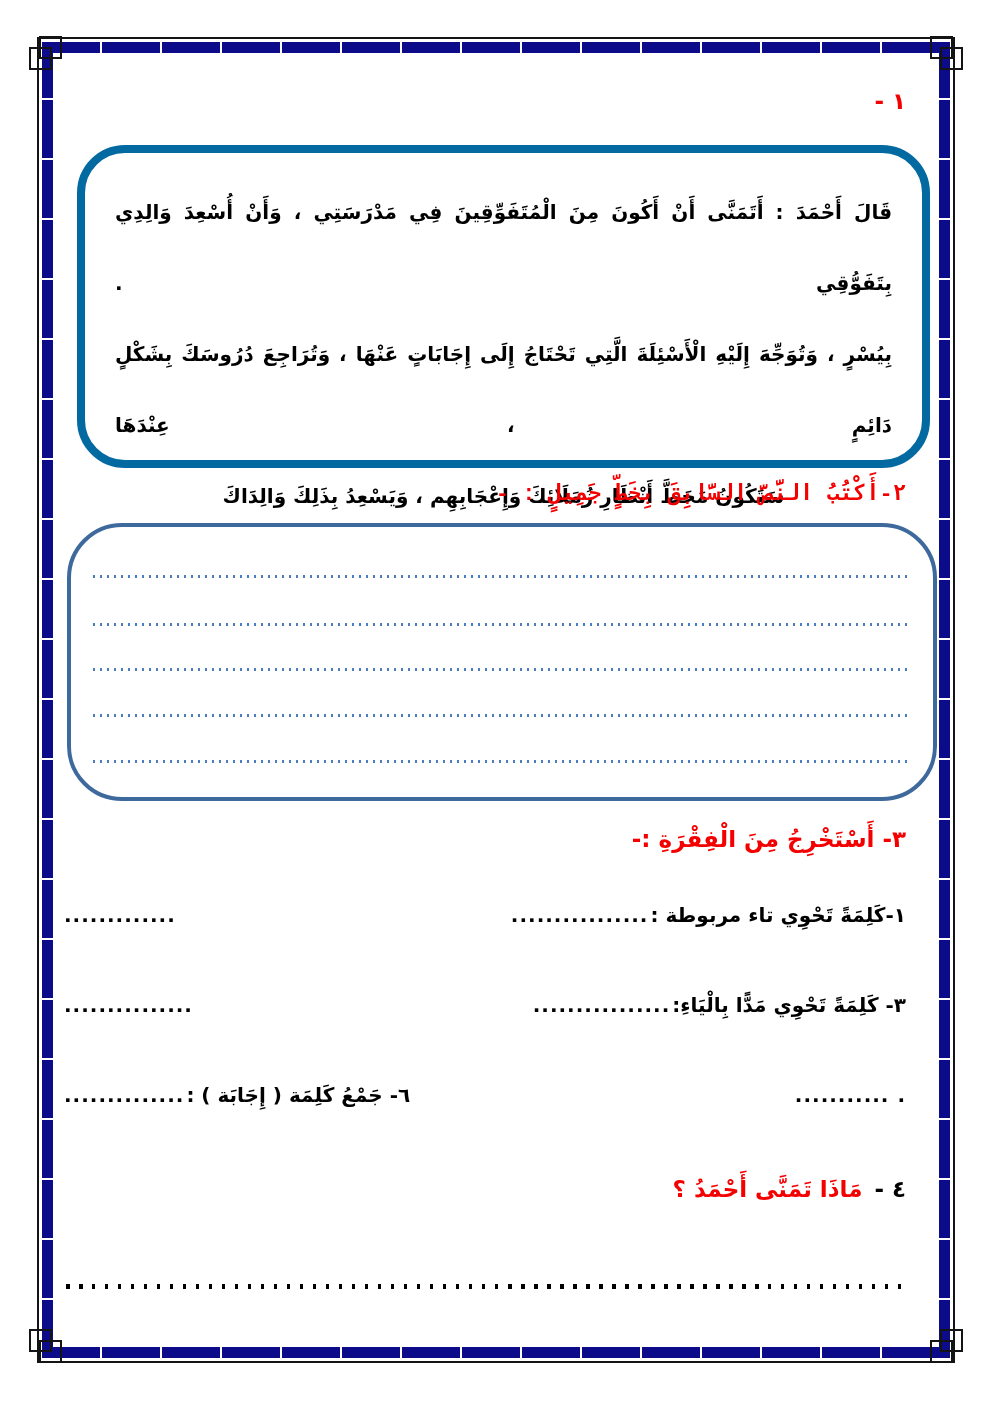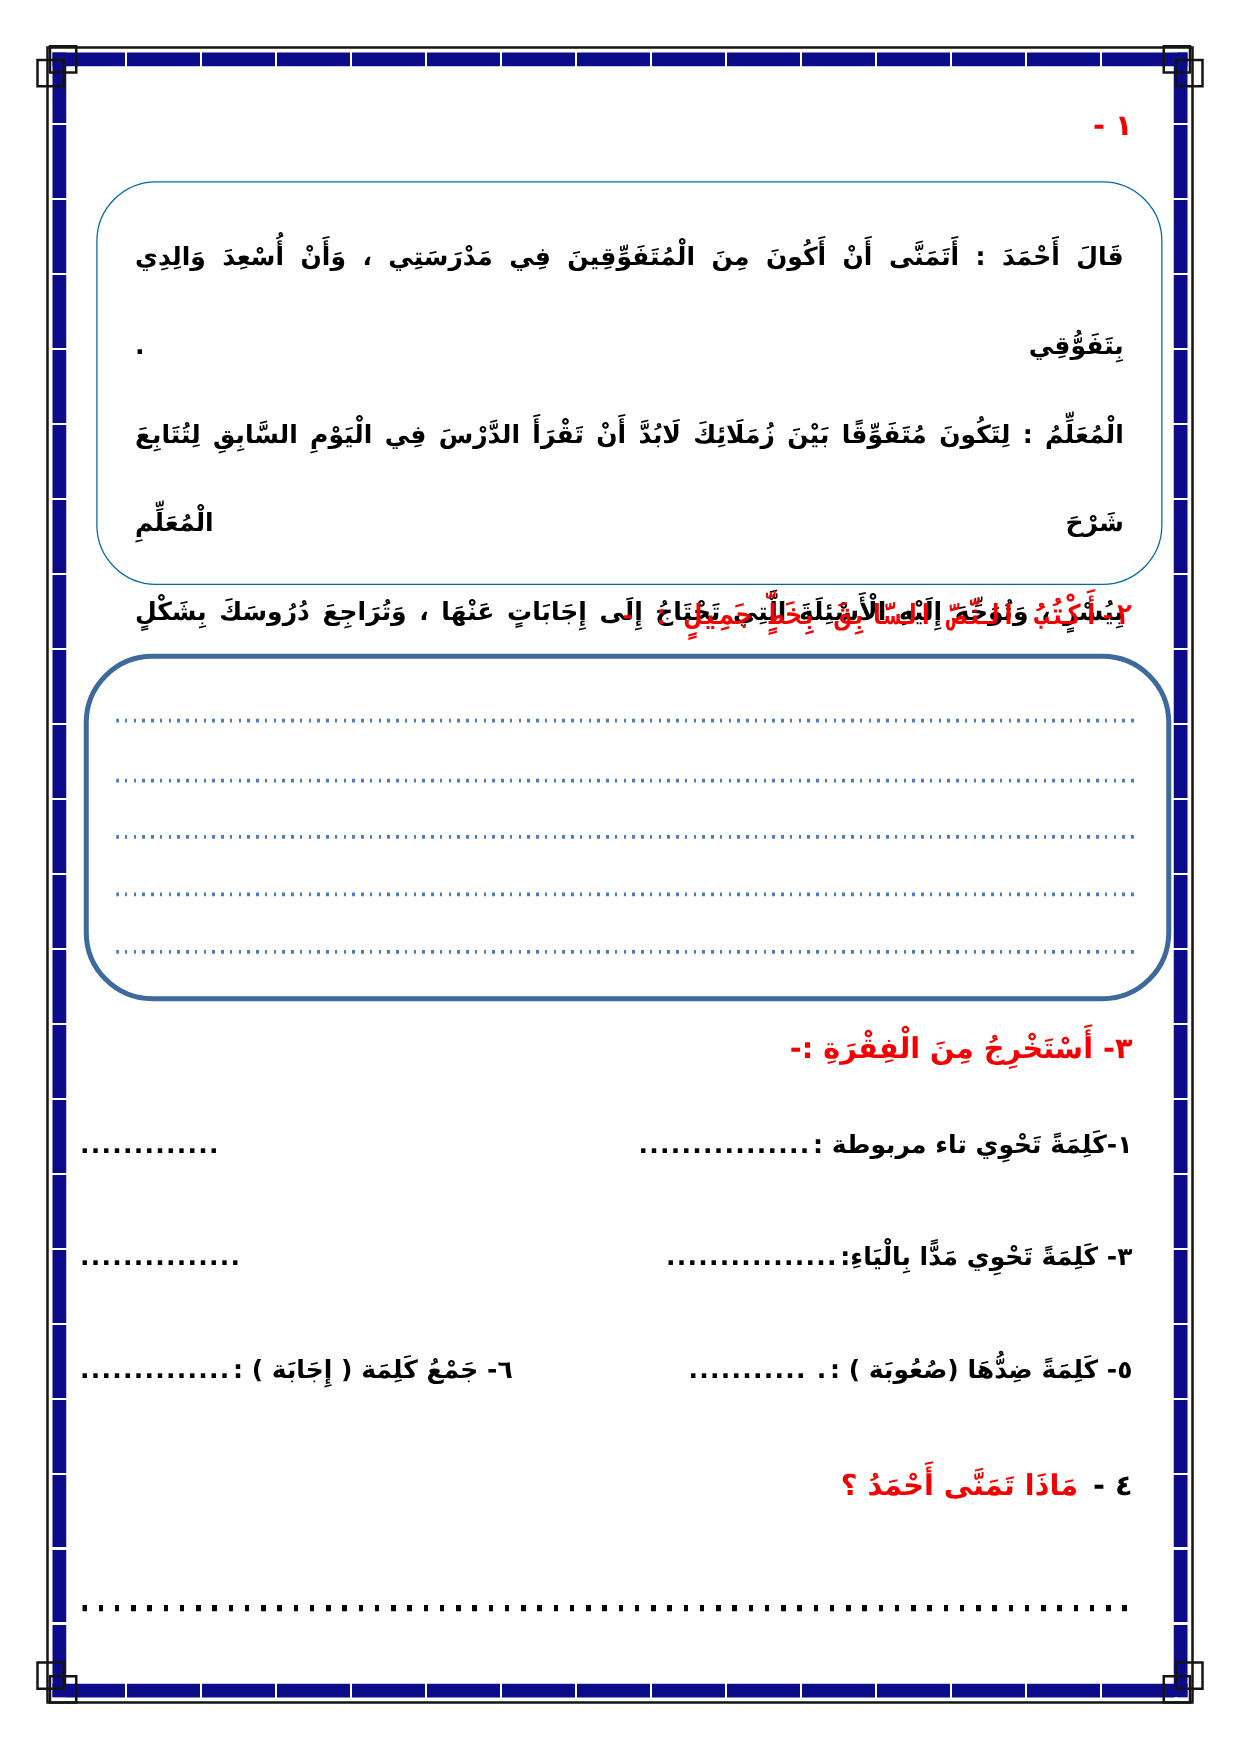--- a/index.html
+++ b/index.html
@@ -34,21 +34,21 @@
   }
   .q1{top:88px;right:86px;font-size:23px;gap:32px;}
   .q2{top:480px;right:86px;font-size:22px;font-family:Liberation Mono, monospace;}
   .q3{top:826px;right:86px;font-size:23px;text-align:right;}
   .q4{top:1176px;right:86px;font-size:23px;gap:12px;}
   .q4 .qnum{color:#000000;}
 
   
   .box1{
     position:absolute;left:77px;top:145px;width:853px;height:323px;
-    box-sizing:border-box;border:1px solid #0369a1;border-radius:48px;
+    box-sizing:border-box;border:8px solid #0369a1;border-radius:48px;
     padding:24px 30px 0 30px;direction:rtl;background:#ffffff;
   }
   .pline{
     font-size:20px;font-weight:bold;color:#000000;line-height:71px;
     text-align:justify;text-align-last:justify;white-space:normal;
   }
   .pline.center{text-align:center;text-align-last:center;}
 
   
   .box2{
@@ -95,21 +95,20 @@
 <div class="csq bl-b"></div>
 <div class="csq br-a"></div>
 <div class="csq br-b"></div>
 
 <div class="qhead q1">
   <span class="qnum">١ -</span>
 </div>
 
 <div class="box1">
   <div class="pline">قَالَ أَحْمَدَ : أَتَمَنَّى أَنْ أَكُونَ مِنَ الْمُتَفَوِّقِينَ فِي مَدْرَسَتِي ، وَأَنْ أُسْعِدَ وَالِدِي بِتَفَوُّقِي .</div>
-  <div class="pline">الْمُعَلِّمُ : لِتَكُونَ مُتَفَوِّقًا بَيْنَ زُمَلَائِكَ لَابُدَّ أَنْ تَقْرَأَ الدَّرْسَ فِي الْيَوْمِ السَّابِقِ لِتُتَابِعَ شَرْحَ الْمُعَلِّمِ</div>
   <div class="pline">بِيُسْرٍ ، وَتُوَجِّهَ إِلَيْهِ الْأَسْئِلَةَ الَّتِي تَحْتَاجُ إِلَى إِجَابَاتٍ عَنْهَا ، وَتُرَاجِعَ دُرُوسَكَ بِشَكْلٍ دَائِمٍ ، عِنْدَهَا</div>
   <div class="pline center">سَتَكُونُ مَحَطَّ أَنْظَارِ زُمَلَائِكَ وَإِعْجَابِهِم ، وَيَسْعِدُ بِذَلِكَ وَالِدَاكَ</div>
 </div>
 
 <div class="qhead q2">
   <span>٢-أَكْتُبُ النَّصَّ السَّابِقَ بِخَطٍّ جَمِيلٍ : -</span>
 </div>
 
 <div class="box2">
   <div class="wline l1"></div>
@@ -138,21 +137,20 @@
     <span>٣- كَلِمَةً تَحْوِي مَدًّا بِالْيَاءِ:</span>
     <span class="dots">................</span>
   </div>
   <div class="excell">
     <span class="dots">...............</span>
   </div>
 </div>
 
 <div class="exrow r3">
   <div class="excell">
-    <span>٥- كَلِمَةً ضِدُّهَا (صُعُوبَة ) :</span>
     <span class="dots">........... .</span>
   </div>
   <div class="excell">
     <span>٦-  جَمْعُ كَلِمَة ( إِجَابَة ) :</span>
     <span class="dots">..............</span>
   </div>
 </div>
 
 <div class="qhead q4">
   <span class="qnum">٤ -</span>

